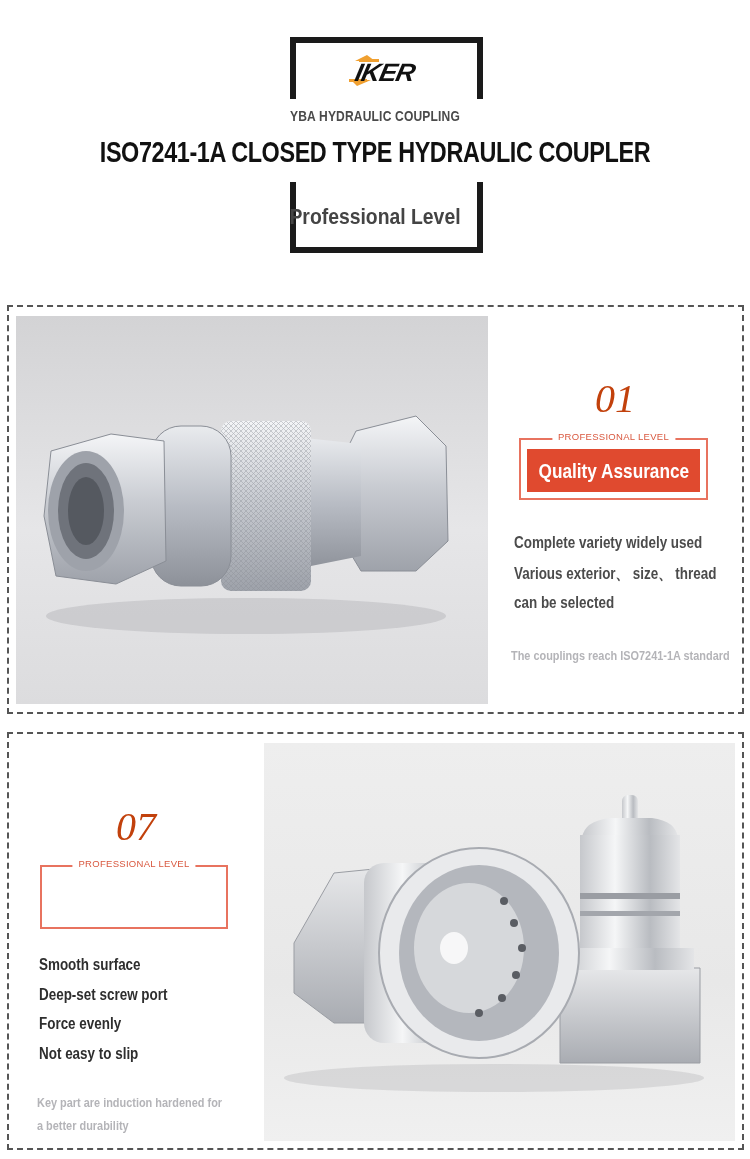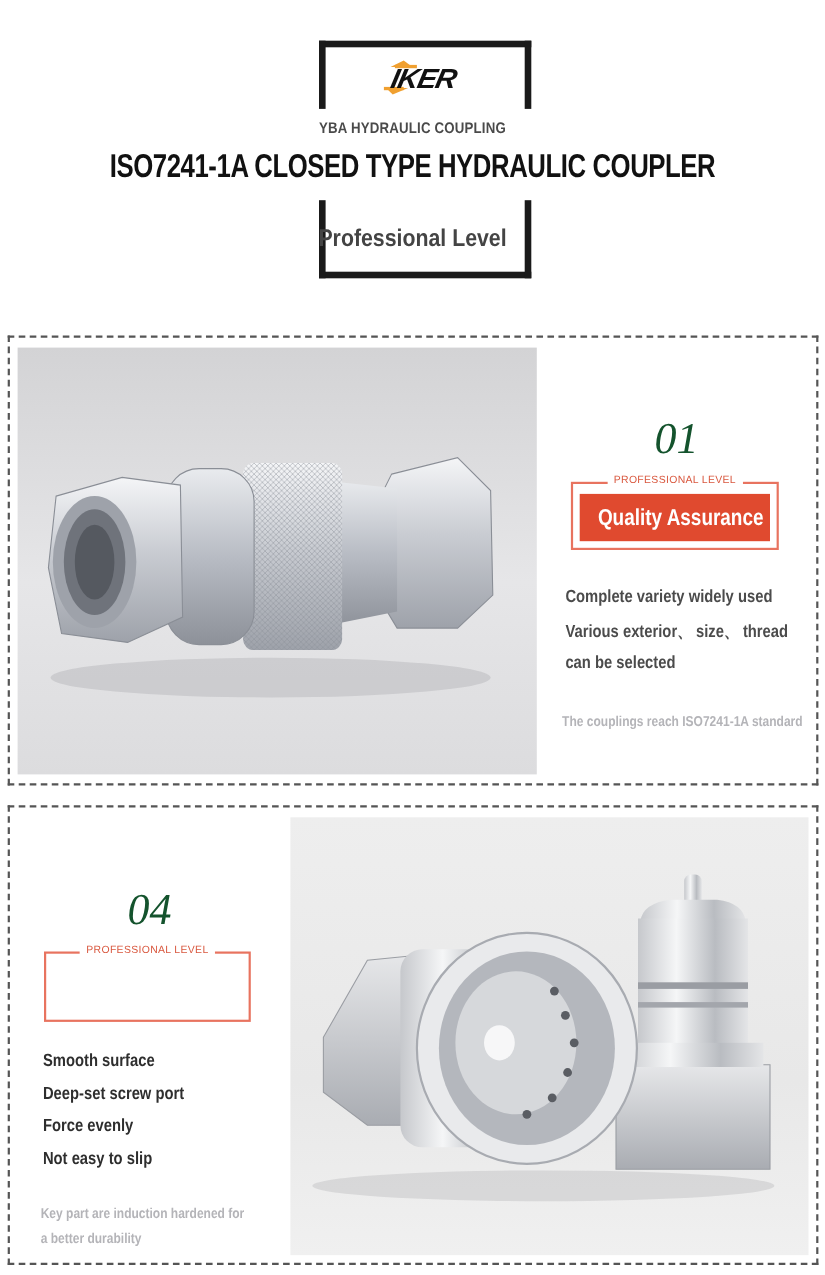--- a/index.html
+++ b/index.html
@@ -39,30 +39,30 @@
 
   .photo { position: absolute; overflow: hidden; }
   .photo1 { left: 16px; top: 316px; width: 472px; height: 388px;
     background: linear-gradient(180deg, #d3d3d5 0%, #e6e6e8 55%, #dcdcde 100%); }
   .photo2 { left: 264px; top: 743px; width: 471px; height: 398px;
     background: linear-gradient(180deg, #eeeeee 0%, #e8e8e8 60%, #f0f0f0 100%); }
   .photo svg { position: absolute; left: 0; top: 0; }
 
   .num {
     position: absolute; font-family: "Liberation Serif", serif; font-style: italic;
-    font-size: 40px; color: #14532d; text-align: center;
+    font-size: 40px; color: #c2410c; text-align: center;
   }
   .badge { position: absolute; border: 2px solid #e8735f; }
   .badge-caption {
     position: absolute; top: -9px; left: 50%; transform: translateX(-50%);
     background: #fff; padding: 0 6px; font-size: 9.5px; color: #d9583f; white-space: nowrap; letter-spacing: 0.3px;
   }
   .badge-fill {
     position: absolute; left: 6px; top: 9px; right: 6px; bottom: 6px; background: #e04a2f;
-    display: flex; align-items: center; justify-content: flex-start;
+    display: flex; align-items: center; justify-content: center;
   }
   .badge-text {
     color: #fff; font-weight: bold; font-size: 21px; white-space: nowrap;
     transform: scaleX(0.82); transform-origin: center;
   }
   .badge1 { left: 519px; top: 438px; width: 189px; height: 62px; }
   .badge2 { left: 40px; top: 865px; width: 188px; height: 64px; }
 
   .feat {
     position: absolute; font-weight: bold; color: #4b4b4b; font-size: 16px;
@@ -140,21 +140,21 @@
   </div>
 </div>
 
 <div class="feat" style="left:514px;top:534px;">Complete variety widely used</div>
 <div class="feat" style="left:514px;top:564px;">Various exterior、 size、 thread</div>
 <div class="feat" style="left:514px;top:594px;">can be selected</div>
 <div class="note" style="left:511px;top:648px;">The couplings reach ISO7241-1A standard</div>
 
 <div class="panel panel2"></div>
 
-<div class="num" style="left:96px;top:803px;width:80px;">04</div>
+<div class="num" style="left:96px;top:803px;width:80px;">07</div>
 
 <div class="badge badge2">
   <span class="badge-caption">PROFESSIONAL LEVEL</span>
 </div>
 
 <div class="feat feat2" style="left:39px;top:956px;">Smooth surface</div>
 <div class="feat feat2" style="left:39px;top:986px;">Deep-set screw port</div>
 <div class="feat feat2" style="left:39px;top:1015px;">Force evenly</div>
 <div class="feat feat2" style="left:39px;top:1045px;">Not easy to slip</div>
 <div class="note" style="left:37px;top:1095px;">Key part are induction hardened  for</div>

